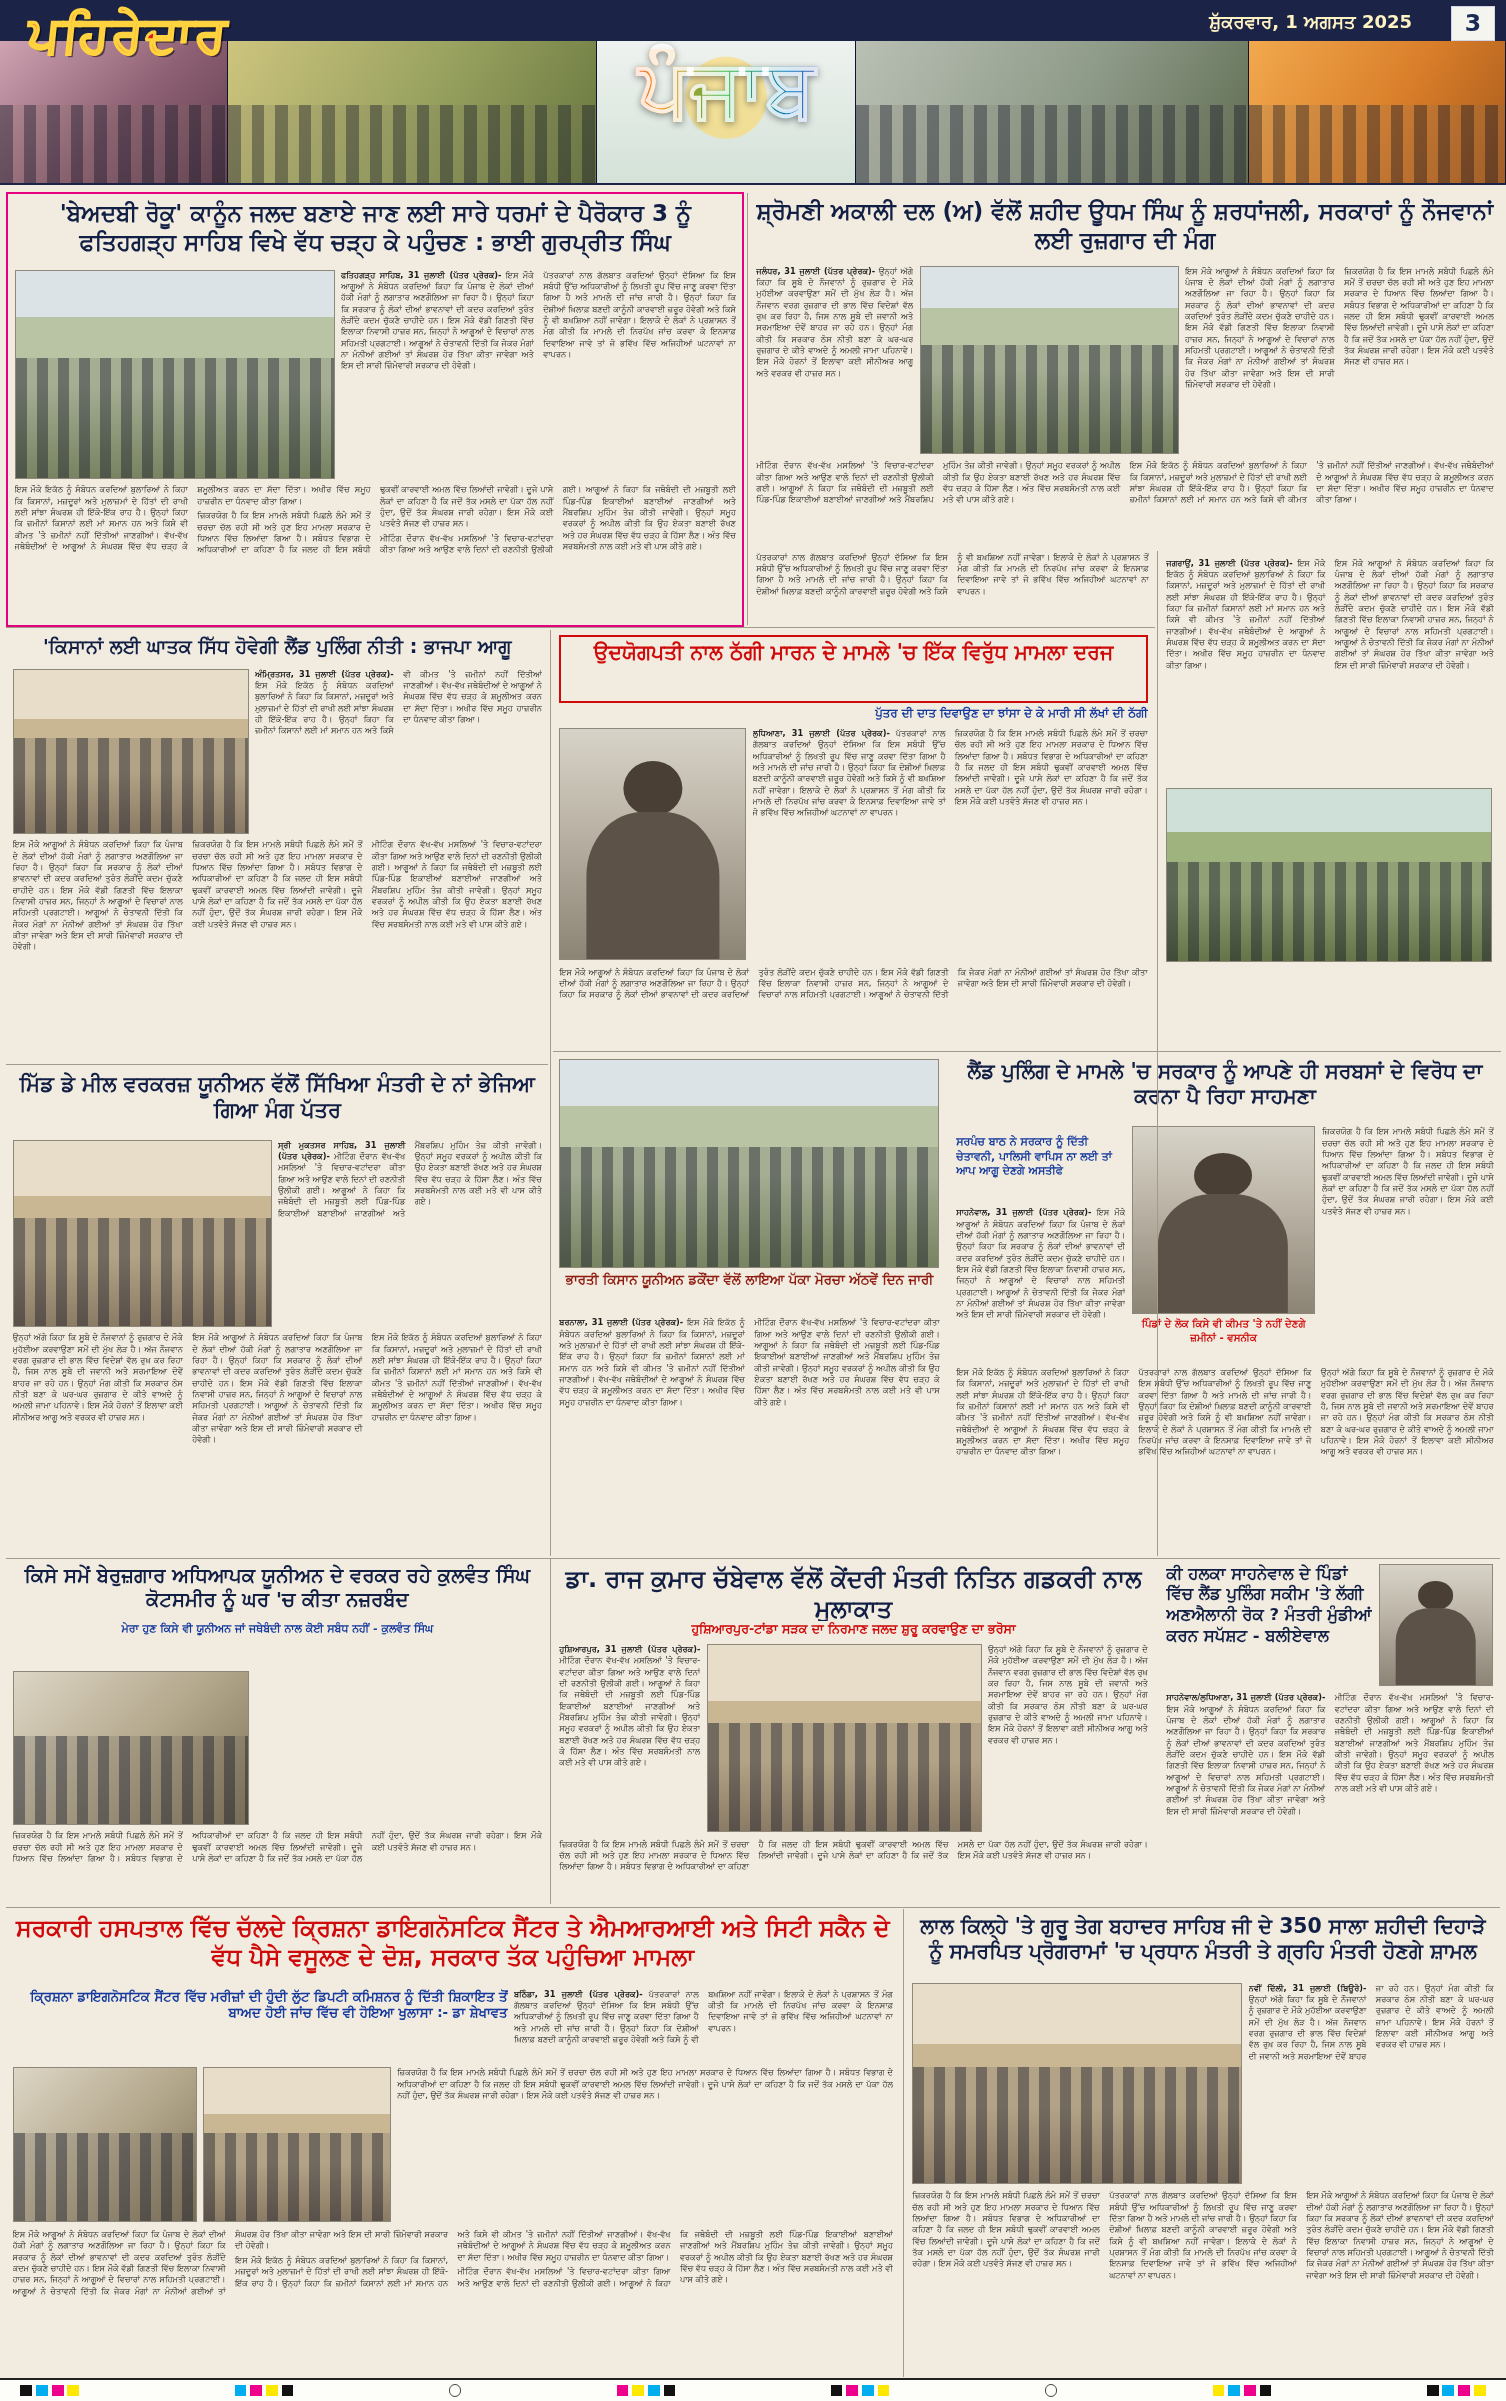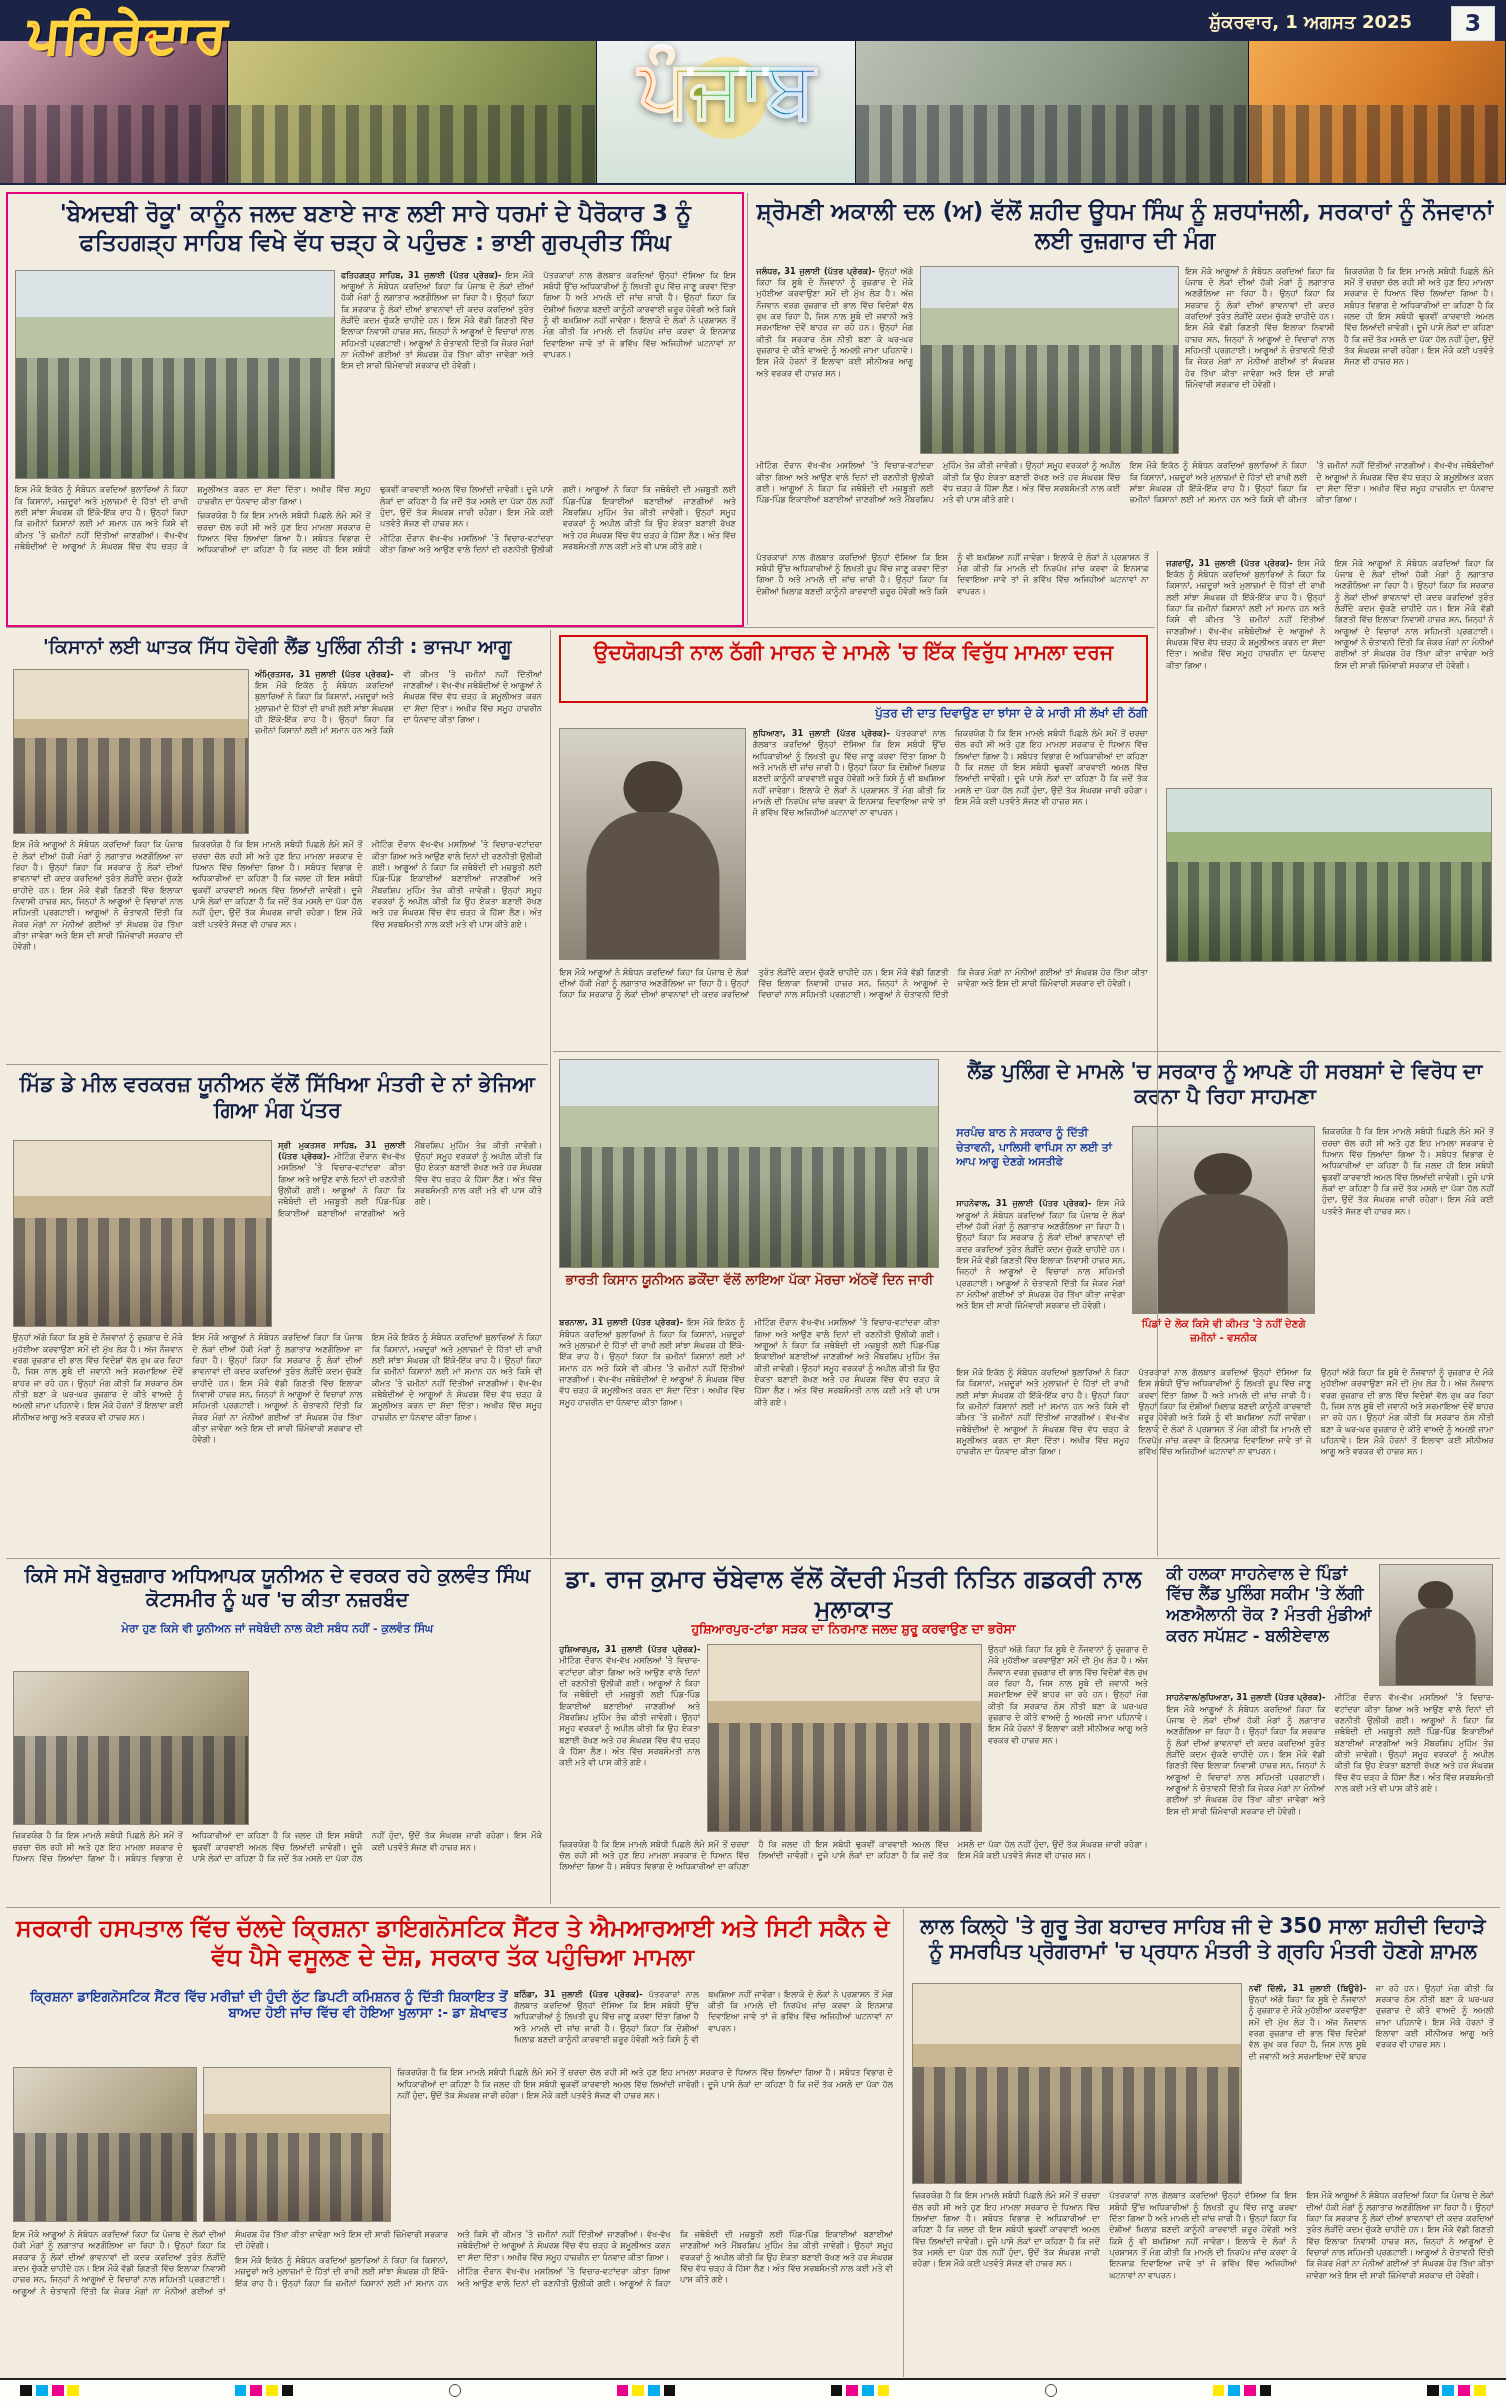--- a/index.html
+++ b/index.html
@@ -232,21 +232,21 @@
     <div class="sub-maroon" style="font-size:13.3px; height:42px; margin-top:4.7px;">ਭਾਰਤੀ ਕਿਸਾਨ ਯੂਨੀਅਨ ਡਕੌਂਦਾ ਵੱਲੋਂ ਲਾਇਆ ਪੱਕਾ ਮੋਰਚਾ ਅੱਠਵੇਂ ਦਿਨ ਜਾਰੀ</div>
     <div class="body cols-2" style="height:226px; margin-top:3.1px;">
       <p><span class="dl">ਬਰਨਾਲਾ, 31 ਜੁਲਾਈ (ਪੱਤਰ ਪ੍ਰੇਰਕ)-</span> <span>ਇਸ ਮੌਕੇ ਇਕੱਠ ਨੂੰ ਸੰਬੋਧਨ ਕਰਦਿਆਂ ਬੁਲਾਰਿਆਂ ਨੇ ਕਿਹਾ ਕਿ ਕਿਸਾਨਾਂ, ਮਜ਼ਦੂਰਾਂ ਅਤੇ ਮੁਲਾਜ਼ਮਾਂ ਦੇ ਹਿੱਤਾਂ ਦੀ ਰਾਖੀ ਲਈ ਸਾਂਝਾ ਸੰਘਰਸ਼ ਹੀ ਇੱਕੋ-ਇੱਕ ਰਾਹ ਹੈ। ਉਨ੍ਹਾਂ ਕਿਹਾ ਕਿ ਜ਼ਮੀਨਾਂ ਕਿਸਾਨਾਂ ਲਈ ਮਾਂ ਸਮਾਨ ਹਨ ਅਤੇ ਕਿਸੇ ਵੀ ਕੀਮਤ 'ਤੇ ਜ਼ਮੀਨਾਂ ਨਹੀਂ ਦਿੱਤੀਆਂ ਜਾਣਗੀਆਂ। ਵੱਖ-ਵੱਖ ਜਥੇਬੰਦੀਆਂ ਦੇ ਆਗੂਆਂ ਨੇ ਸੰਘਰਸ਼ ਵਿੱਚ ਵੱਧ ਚੜ੍ਹ ਕੇ ਸ਼ਮੂਲੀਅਤ ਕਰਨ ਦਾ ਸੱਦਾ ਦਿੱਤਾ। ਅਖੀਰ ਵਿੱਚ ਸਮੂਹ ਹਾਜ਼ਰੀਨ ਦਾ ਧੰਨਵਾਦ ਕੀਤਾ ਗਿਆ।</span></p>
       <p><span>ਮੀਟਿੰਗ ਦੌਰਾਨ ਵੱਖ-ਵੱਖ ਮਸਲਿਆਂ 'ਤੇ ਵਿਚਾਰ-ਵਟਾਂਦਰਾ ਕੀਤਾ ਗਿਆ ਅਤੇ ਆਉਣ ਵਾਲੇ ਦਿਨਾਂ ਦੀ ਰਣਨੀਤੀ ਉਲੀਕੀ ਗਈ। ਆਗੂਆਂ ਨੇ ਕਿਹਾ ਕਿ ਜਥੇਬੰਦੀ ਦੀ ਮਜ਼ਬੂਤੀ ਲਈ ਪਿੰਡ-ਪਿੰਡ ਇਕਾਈਆਂ ਬਣਾਈਆਂ ਜਾਣਗੀਆਂ ਅਤੇ ਮੈਂਬਰਸ਼ਿਪ ਮੁਹਿੰਮ ਤੇਜ਼ ਕੀਤੀ ਜਾਵੇਗੀ। ਉਨ੍ਹਾਂ ਸਮੂਹ ਵਰਕਰਾਂ ਨੂੰ ਅਪੀਲ ਕੀਤੀ ਕਿ ਉਹ ਏਕਤਾ ਬਣਾਈ ਰੱਖਣ ਅਤੇ ਹਰ ਸੰਘਰਸ਼ ਵਿੱਚ ਵੱਧ ਚੜ੍ਹ ਕੇ ਹਿੱਸਾ ਲੈਣ। ਅੰਤ ਵਿੱਚ ਸਰਬਸੰਮਤੀ ਨਾਲ ਕਈ ਮਤੇ ਵੀ ਪਾਸ ਕੀਤੇ ਗਏ।</span></p>
     </div>
   </div>
 
   <div class="article" style="left:950px; top:1054px; width:550px; height:502px;">
     <div class="hl" style="font-size:20.4px; height:63px;">ਲੈਂਡ ਪੁਲਿੰਗ ਦੇ ਮਾਮਲੇ 'ਚ ਸਰਕਾਰ ਨੂੰ ਆਪਣੇ ਹੀ ਸਰਬਸਾਂ ਦੇ ਵਿਰੋਧ ਦਾ ਕਰਨਾ ਪੈ ਰਿਹਾ ਸਾਹਮਣਾ</div>
     <div class="row" style="height:236px; margin-top:4.7px;">
-      <div style="width:169px; overflow:hidden;">
+      <div style="width:169px; overflow:hidden;margin-top:9px;">
         <div class="kick" style="font-size:11px; color:var(--blue,#15399e); height:72px;">ਸਰਪੰਚ ਬਾਠ ਨੇ ਸਰਕਾਰ ਨੂੰ ਦਿੱਤੀ ਚੇਤਾਵਨੀ, ਪਾਲਿਸੀ ਵਾਪਿਸ ਨਾ ਲਈ ਤਾਂ ਆਪ ਆਗੂ ਦੇਣਗੇ ਅਸਤੀਫੇ</div>
         <div class="body" style="height:157px;">
           <p><span class="dl">ਸਾਹਨੇਵਾਲ, 31 ਜੁਲਾਈ (ਪੱਤਰ ਪ੍ਰੇਰਕ)-</span> <span>ਇਸ ਮੌਕੇ ਆਗੂਆਂ ਨੇ ਸੰਬੋਧਨ ਕਰਦਿਆਂ ਕਿਹਾ ਕਿ ਪੰਜਾਬ ਦੇ ਲੋਕਾਂ ਦੀਆਂ ਹੱਕੀ ਮੰਗਾਂ ਨੂੰ ਲਗਾਤਾਰ ਅਣਗੌਲਿਆ ਜਾ ਰਿਹਾ ਹੈ। ਉਨ੍ਹਾਂ ਕਿਹਾ ਕਿ ਸਰਕਾਰ ਨੂੰ ਲੋਕਾਂ ਦੀਆਂ ਭਾਵਨਾਵਾਂ ਦੀ ਕਦਰ ਕਰਦਿਆਂ ਤੁਰੰਤ ਲੋੜੀਂਦੇ ਕਦਮ ਚੁੱਕਣੇ ਚਾਹੀਦੇ ਹਨ। ਇਸ ਮੌਕੇ ਵੱਡੀ ਗਿਣਤੀ ਵਿੱਚ ਇਲਾਕਾ ਨਿਵਾਸੀ ਹਾਜ਼ਰ ਸਨ, ਜਿਨ੍ਹਾਂ ਨੇ ਆਗੂਆਂ ਦੇ ਵਿਚਾਰਾਂ ਨਾਲ ਸਹਿਮਤੀ ਪ੍ਰਗਟਾਈ। ਆਗੂਆਂ ਨੇ ਚੇਤਾਵਨੀ ਦਿੱਤੀ ਕਿ ਜੇਕਰ ਮੰਗਾਂ ਨਾ ਮੰਨੀਆਂ ਗਈਆਂ ਤਾਂ ਸੰਘਰਸ਼ ਹੋਰ ਤਿੱਖਾ ਕੀਤਾ ਜਾਵੇਗਾ ਅਤੇ ਇਸ ਦੀ ਸਾਰੀ ਜ਼ਿੰਮੇਵਾਰੀ ਸਰਕਾਰ ਦੀ ਹੋਵੇਗੀ।</span></p>
         </div>
       </div>
       <div style="width:184px; overflow:hidden;">
         <div class="photo ph-man" style="width:183px; height:188px;"></div>
         <div class="kick" style="font-size:10.2px; color:var(--red,#cf0a0a); height:41px; margin-top:3.1px; text-align:center;">ਪਿੰਡਾਂ ਦੇ ਲੋਕ ਕਿਸੇ ਵੀ ਕੀਮਤ 'ਤੇ ਨਹੀਂ ਦੇਣਗੇ ਜ਼ਮੀਨਾਂ - ਵਸਨੀਕ</div>
       </div>
       <div class="body" style="flex:1;">

